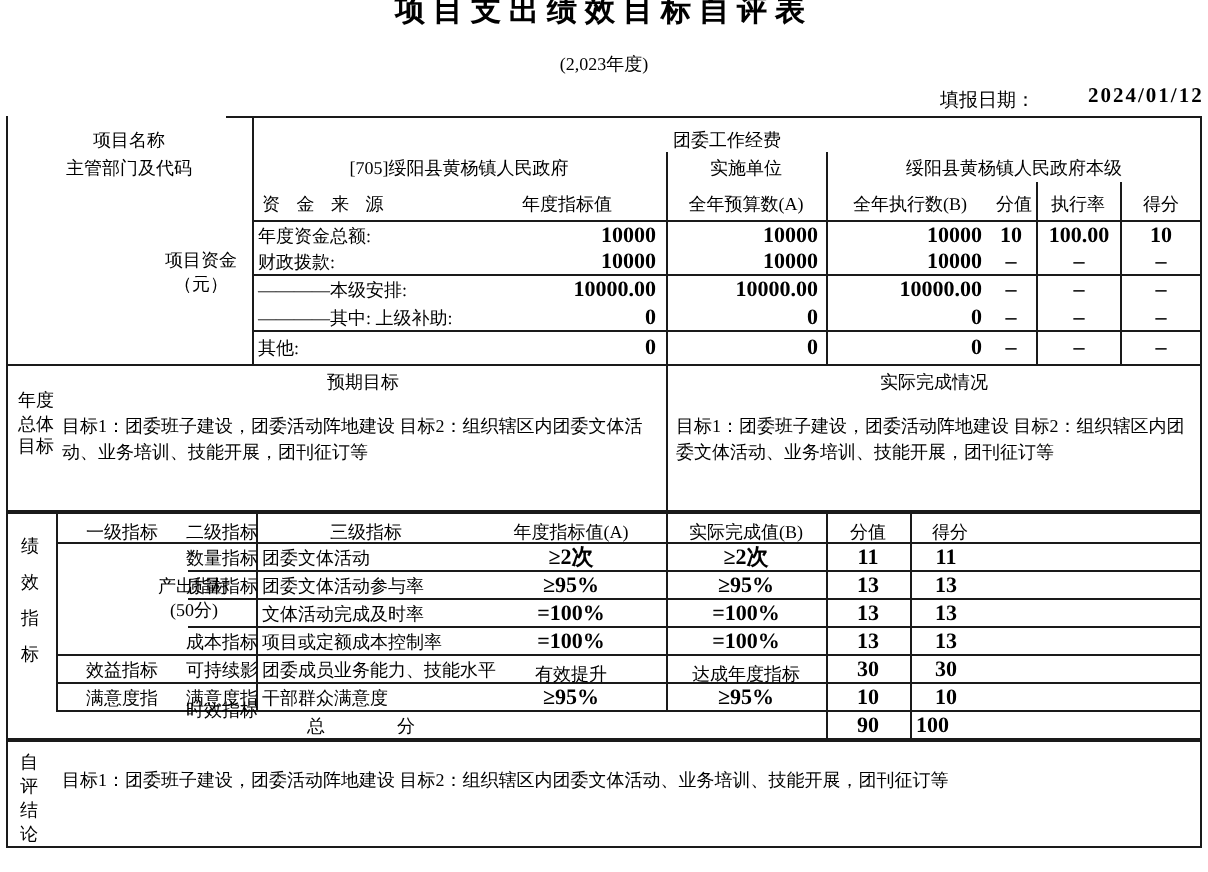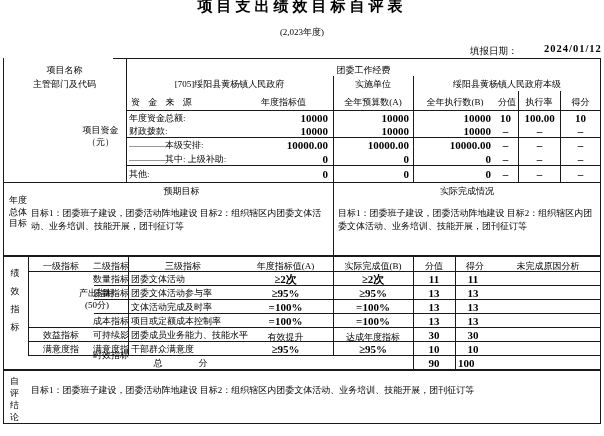--- a/index.html
+++ b/index.html
@@ -123,21 +123,20 @@
   <div class="cell wrap" style="left:338px;top:207px;width:258px;">目标1：团委班子建设，团委活动阵地建设 目标2：组织辖区内团委文体活动、业务培训、技能开展，团刊征订等</div>
 
   <div class="cell vlabel" style="left:9px;top:264px;width:12px;line-height:18px;">绩效指标</div>
   <div class="cell c" style="left:28px;top:260px;width:66px;">一级指标</div>
   <div class="cell c" style="left:93px;top:260px;width:36px;">二级指标</div>
   <div class="cell c" style="left:128px;top:260px;width:110px;">三级指标</div>
   <div class="cell c" style="left:238px;top:260px;width:95px;">年度指标值(A)</div>
   <div class="cell c" style="left:333px;top:260px;width:80px;">实际完成值(B)</div>
   <div class="cell c" style="left:413px;top:260px;width:42px;">分值</div>
   <div class="cell c" style="left:455px;top:260px;width:40px;">得分</div>
-  <div class="cell c" style="left:495px;top:260px;width:106px;">未完成原因分析</div>
 
   <div class="cell flexc" style="left:28px;top:271px;width:66px;height:56px;">产出指标
 (50分)</div>
 
   <div class="cell c" style="left:93px;top:273px;width:36px;">数量指标</div>
   <div class="cell" style="left:131px;top:273px;width:106px;">团委文体活动</div>
   <div class="cell c num" style="left:238px;top:273px;width:95px;">≥2次</div>
   <div class="cell c num" style="left:333px;top:273px;width:80px;">≥2次</div>
   <div class="cell c num" style="left:413px;top:273px;width:42px;">11</div>
   <div class="cell c num" style="left:455px;top:273px;width:36px;">11</div>

